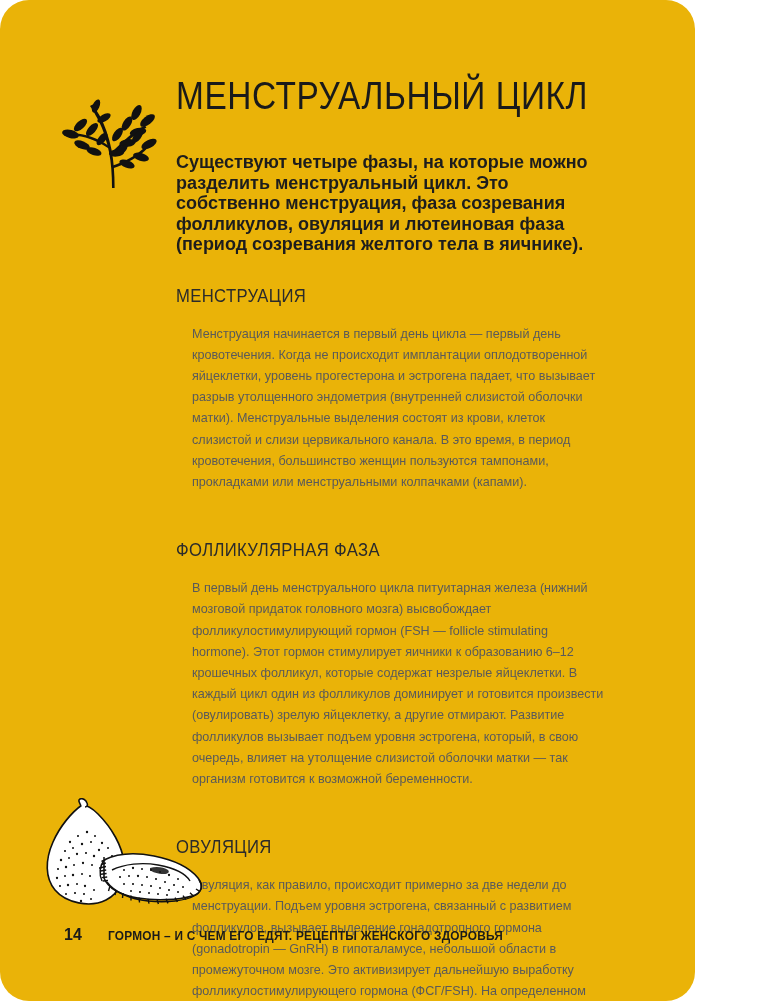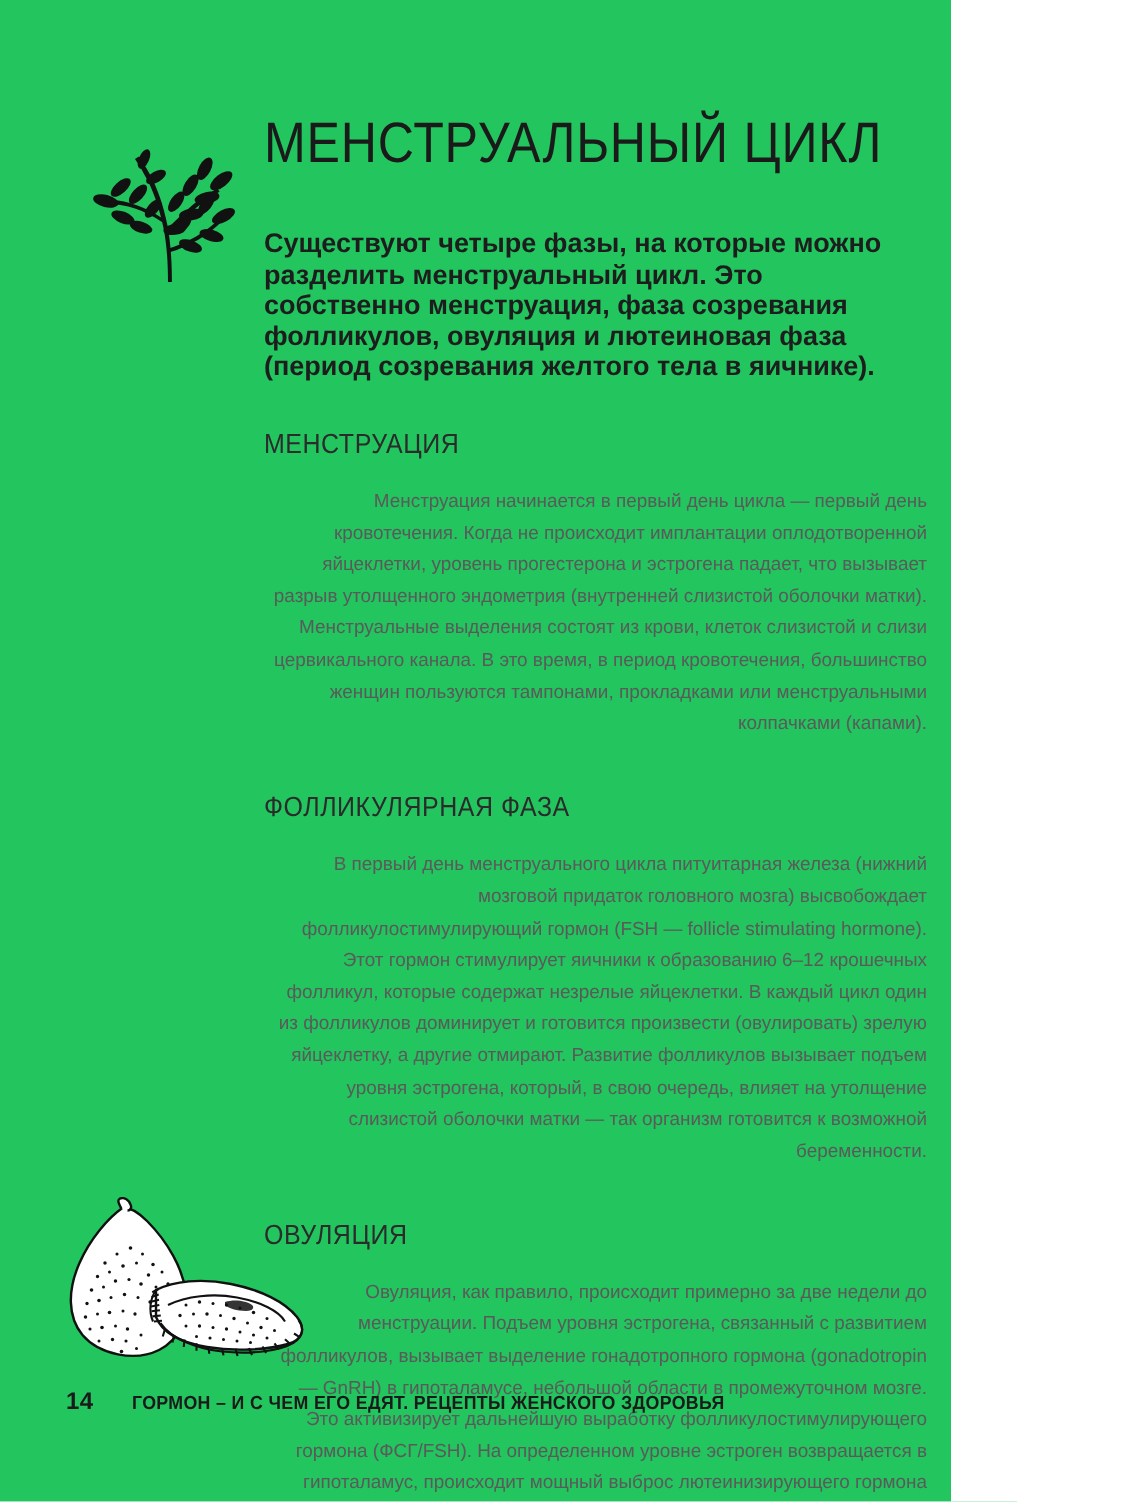--- a/index.html
+++ b/index.html
@@ -2,25 +2,26 @@
 <html lang="ru"><head>
 <meta charset="utf-8">
 <style>
   html, body {
     margin: 0;
     padding: 0;
     background: #ffffff;
   }
   .page {
     position: relative;
-    width: 634px;
+    width: 695px;
     height: 1001px;
-    background: #22c55e;
+    background: #eab308;
     overflow: hidden;
     font-family: "Liberation Sans", sans-serif;
+    border-radius: 29px;
     -webkit-font-smoothing: antialiased;
   }
 
   
   .branch-art {
     position: absolute;
     left: 52px;
     top: 62px;
     width: 128px;
     height: 128px;
@@ -74,31 +75,31 @@
     line-height: 22px;
     font-weight: 300;
     letter-spacing: 0.4px;
     color: #2b2b2b;
     text-transform: uppercase;
     transform: scaleX(0.9);
     transform-origin: left center;
     white-space: nowrap;
   }
   .body-text {
-    margin: 4px;
+    margin: 16px;
     font-size: 12.6px;
     line-height: 21.2px;
     color: #5a5a5a;
-    text-align: right;
+    text-align: left;
   }
 
   
   .footer {
     position: absolute;
-    left: 44px;
+    left: 64px;
     top: 926px;
     display: flex;
     align-items: baseline;
   }
   .footer-page {
     font-size: 16px;
     font-weight: bold;
     color: #1a1a1a;
     width: 44px;
     letter-spacing: 0.2px;

